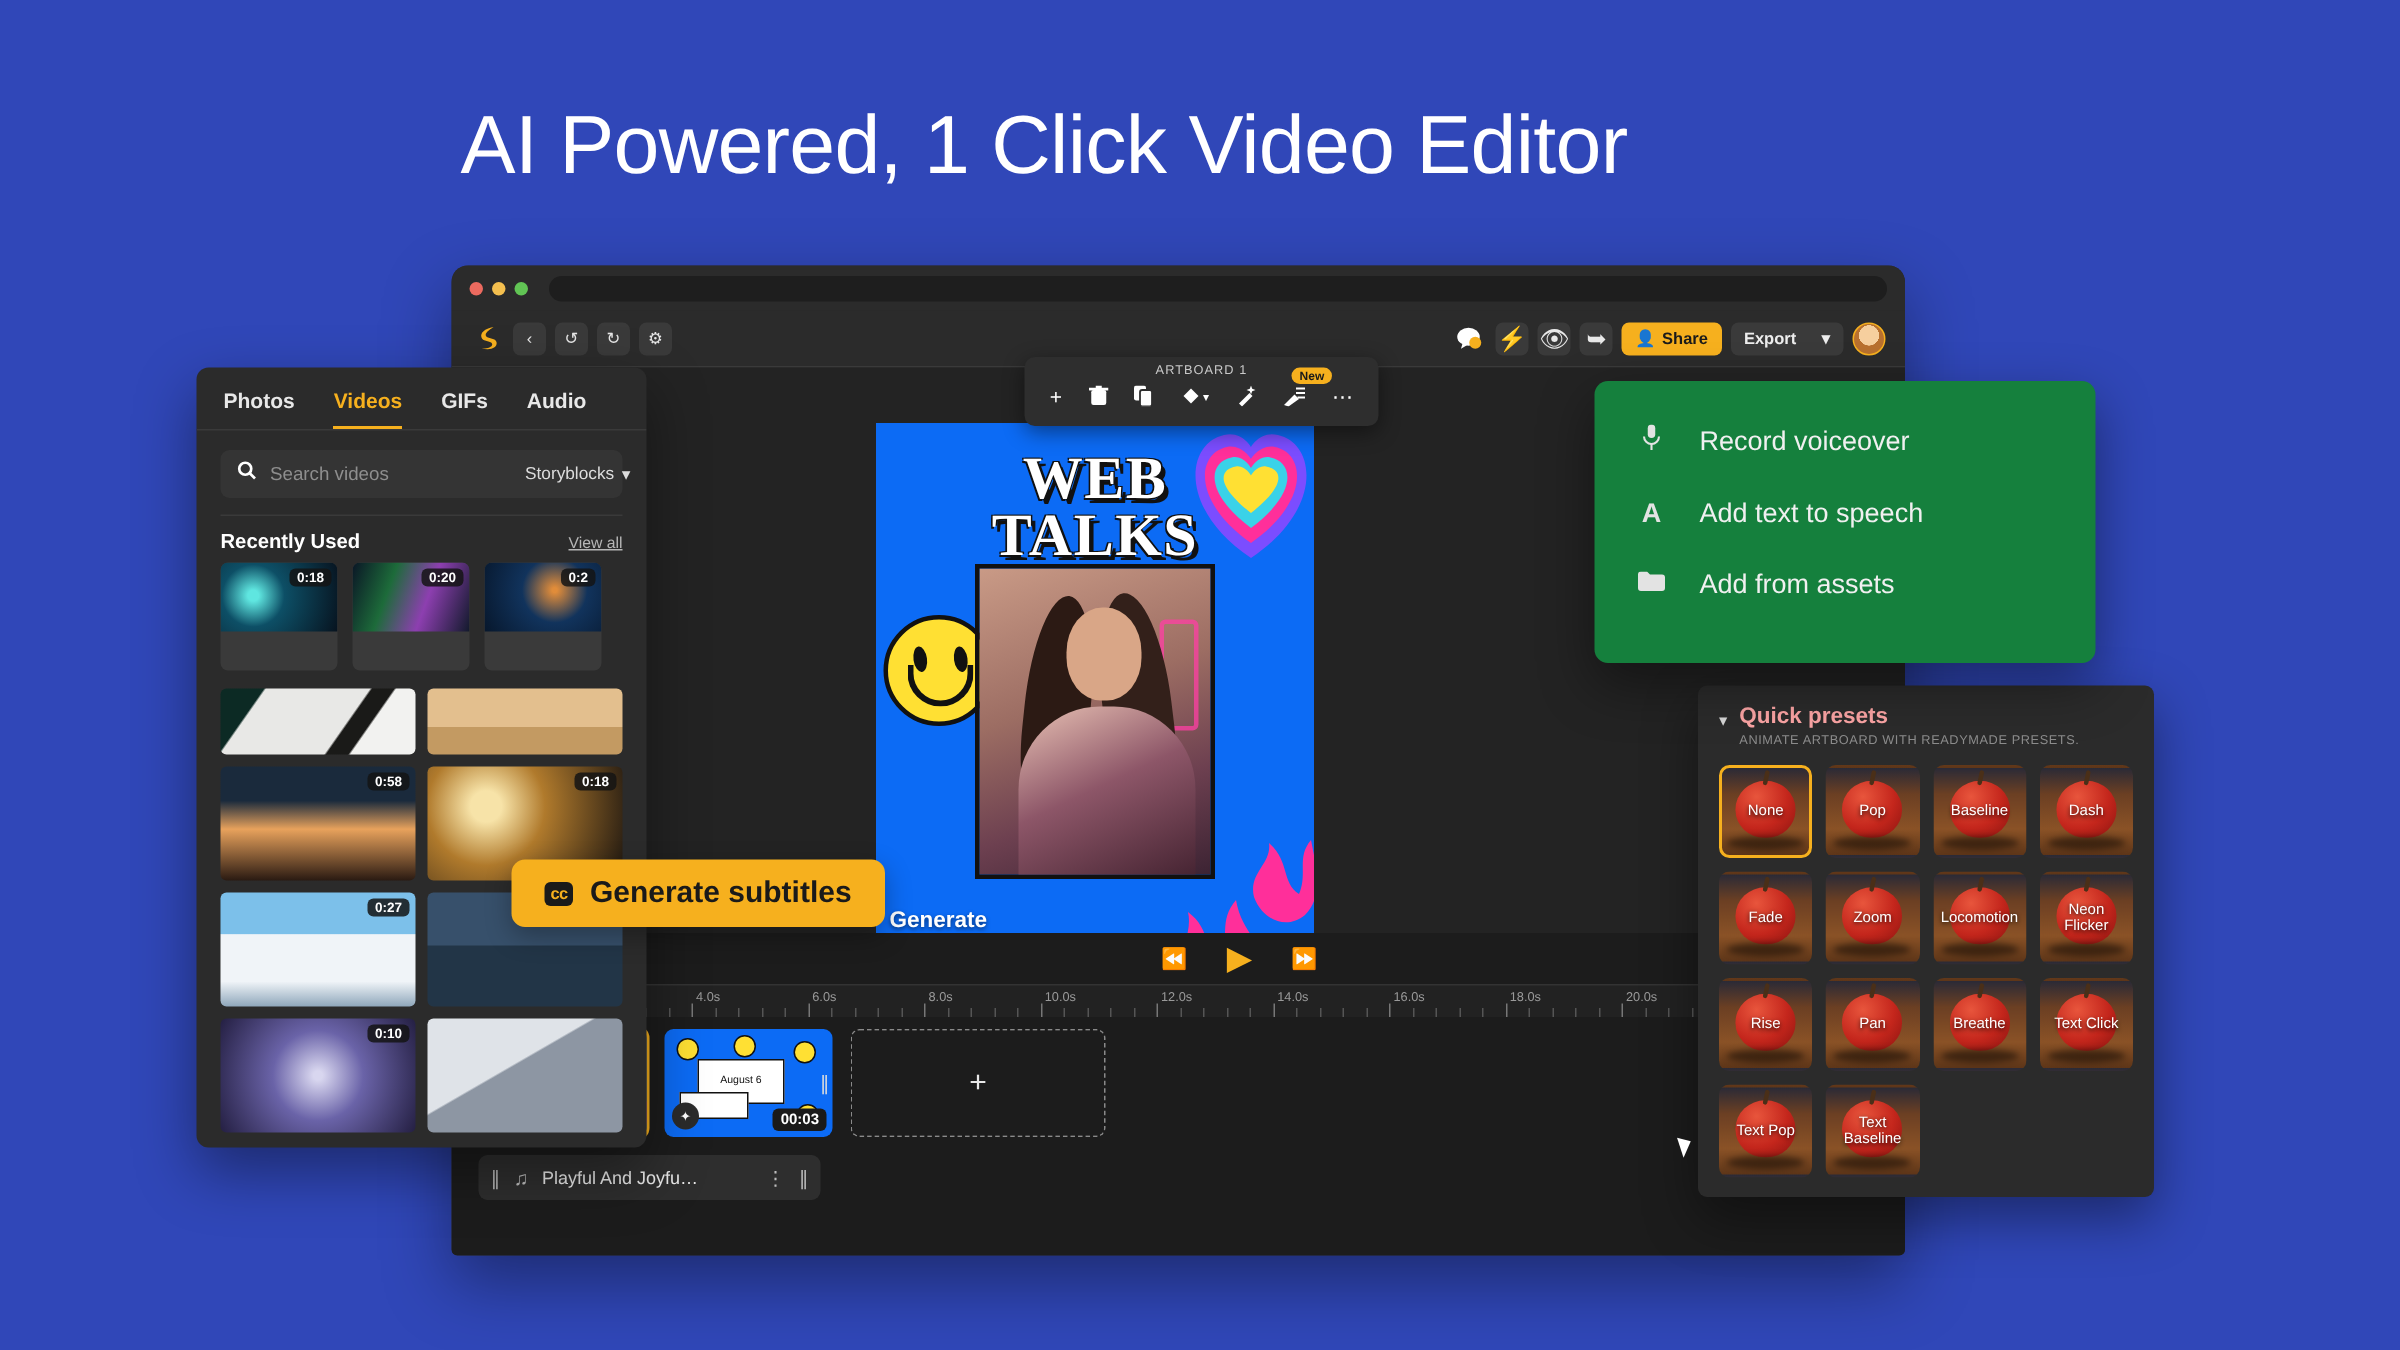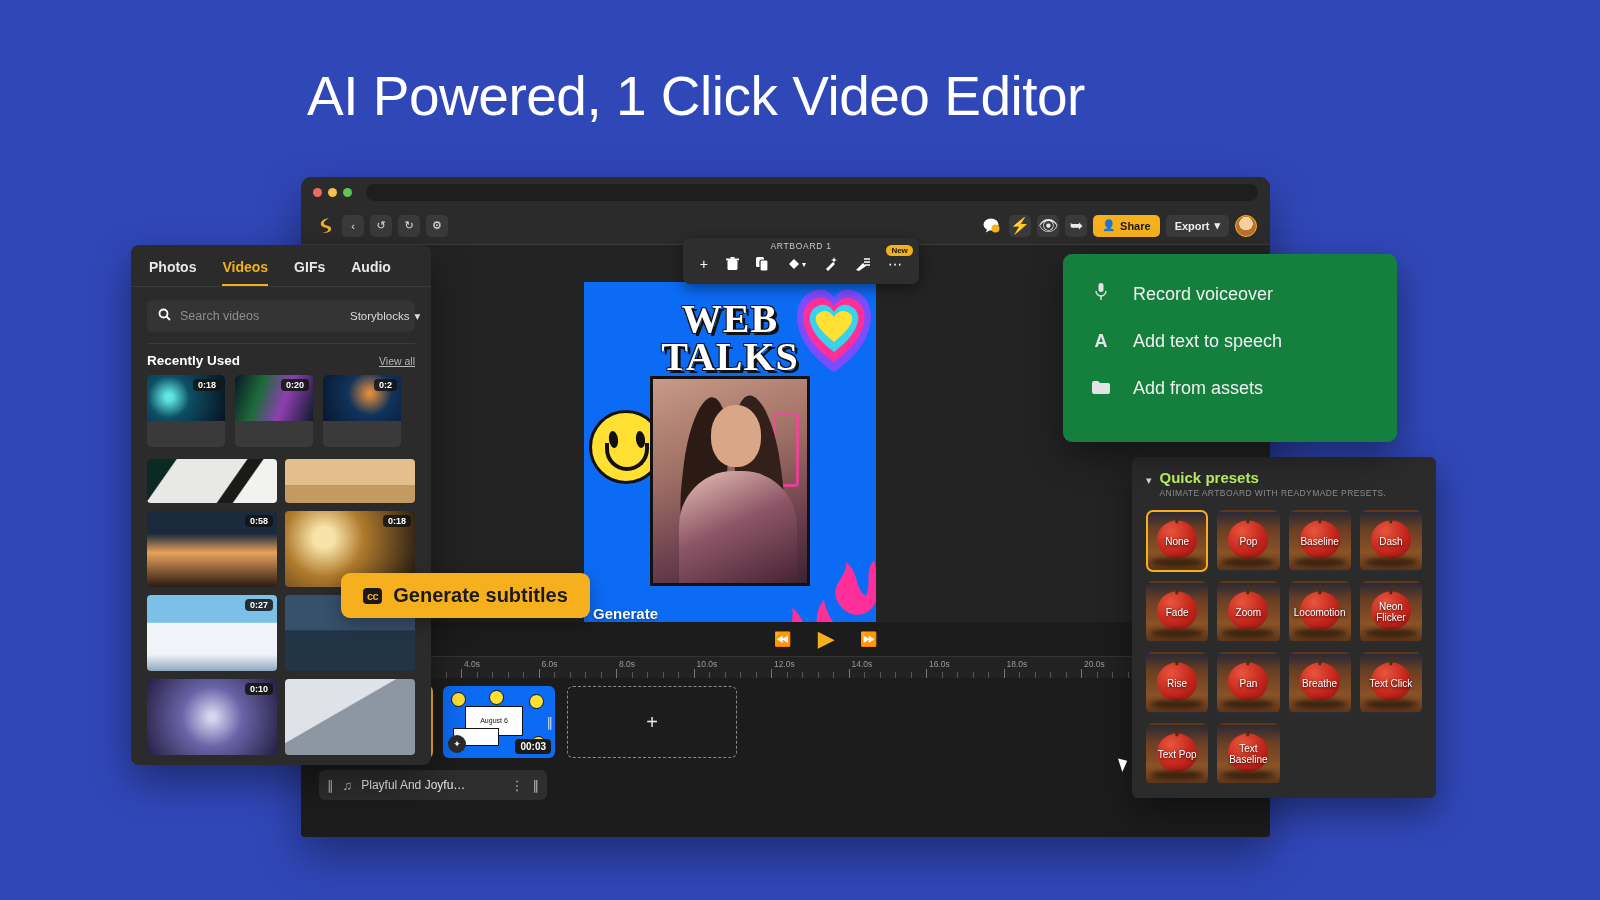--- a/index.html
+++ b/index.html
@@ -47,21 +47,21 @@
   .tb-plain { width: 22px; height: 22px; display:flex; align-items:center; justify-content:center;
     color:#e9e9e9; background:#3a3a3a; border-radius:5px; cursor:pointer; }
   .tb-ghost { background: transparent; }
   .share-btn {
     height: 22px; background: #f6b01e; color: #1a1a1a; border-radius: 5px;
     display: flex; align-items: center; gap: 4px; padding: 0 9px;
     font-size: 11px; font-weight: bold; cursor: pointer;
   }
   .export-btn {
     height: 22px; background: #3a3a3a; color: #ededed; border-radius: 5px;
-    display: flex; align-items: center; gap: 5px; padding: 0 9px;
+    display: flex; align-items: center; gap: 17px; padding: 0 9px;
     font-size: 11px; font-weight: bold; cursor: pointer;
   }
   .avatar {
     width: 22px; height: 22px; border-radius: 50%; cursor: pointer;
     background: radial-gradient(circle at 50% 38%, #f6cf9e 0 42%, #b8702f 43% 100%);
     border: 1px solid #f6b01e; overflow:hidden;
   }
 
   
   .canvas-area { position: relative; height: 407px; background: #232323; }
@@ -119,21 +119,21 @@
     background: #2e2e2e; border-radius: 7px; box-shadow: 0 4px 14px rgba(0,0,0,.45);
     padding-top: 3px;
   }
   .ab-toolbar .ab-label {
     text-align: center; color: #c9c9c9; font-size: 8.5px; letter-spacing: .7px;
   }
   .ab-icons { display: flex; align-items: center; justify-content: space-around; height: 26px; padding: 0 8px; }
   .ab-ic { color: #fff; font-size: 14px; cursor: pointer; display:flex; align-items:center; gap:2px; position:relative; }
   .new-badge {
     position: absolute; left: 6px; top: -12px; background: #f6b01e; color: #1a1a1a;
-    font-size: 8px; font-weight: bold; padding: 1px 5px; border-radius: 8px; white-space: nowrap; margin-left: 25px;
+    font-size: 8px; font-weight: bold; padding: 1px 5px; border-radius: 8px; white-space: nowrap;
   }
 
   
   .gen-sub {
     position: absolute; left: 341px; top: 573px; z-index: 30;
     background: #f6b01e; color: #1a1a1a; border-radius: 9px;
     display: flex; align-items: center; gap: 11px;
     padding: 11px 22px; font-size: 20px; font-weight: bold;
     box-shadow: 0 6px 18px rgba(0,0,0,.3); cursor: pointer;
   }
@@ -252,21 +252,21 @@
   .dd-item .lb { color: #f0f0f0; font-size: 18px; }
 
   
   .presets {
     position: absolute; left: 1132px; top: 457px; width: 304px; height: 341px;
     background: #2b2b2b; border-radius: 6px; box-shadow: 0 14px 36px rgba(0,0,0,.42);
     padding: 12px 14px; z-index: 24;
   }
   .pp-head { display: flex; align-items: flex-start; gap: 8px; }
   .pp-chev { color: #d6d6d6; font-size: 11px; margin-top: 5px; cursor: pointer; }
-  .pp-title { color: #bef264; font-size: 15px; font-weight: bold; }
+  .pp-title { color: #fca5a5; font-size: 15px; font-weight: bold; }
   .pp-sub { color: #8c8c8c; font-size: 8.5px; letter-spacing: .4px; margin-top: 2px; }
   .pp-grid { display: grid; grid-template-columns: repeat(4, 1fr); gap: 9px; margin-top: 12px; }
   .pp-cell {
     height: 62px; border-radius: 7px; position: relative; cursor: pointer; overflow: hidden;
     background: linear-gradient(180deg, #2a2a36 0%, #6b3f23 30%, #8a5226 70%, #5d3518 100%);
     border: 2px solid transparent;
   }
   .pp-cell.sel { border-color: #f6b01e; }
   .apple {
     position: absolute; left: 50%; top: 50%; transform: translate(-50%,-54%);

